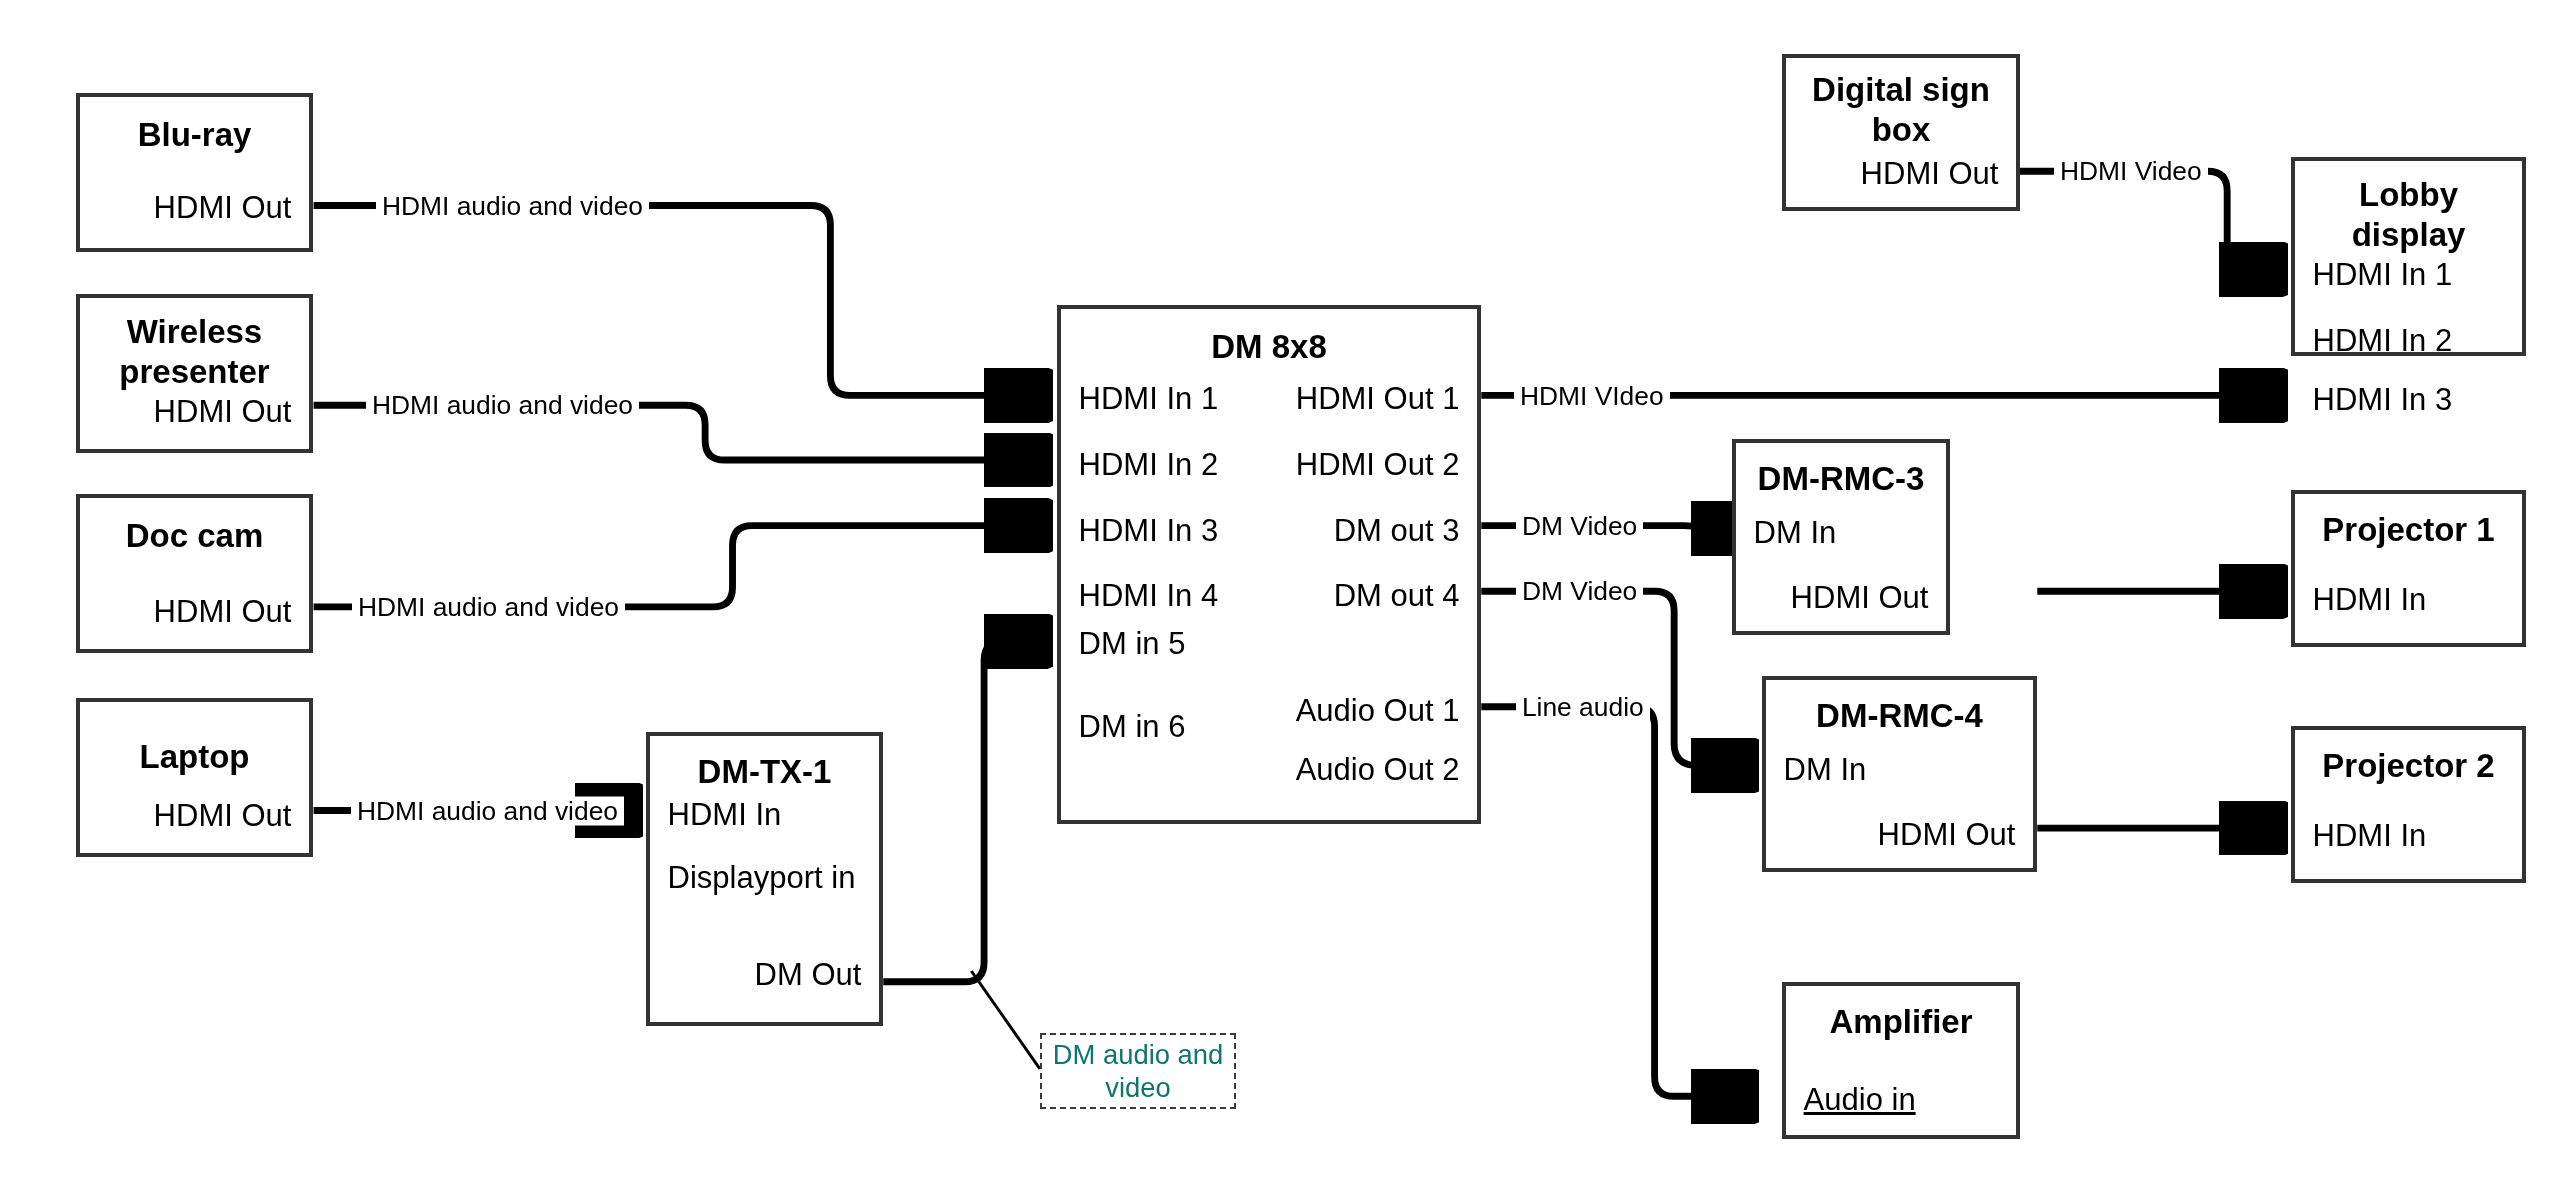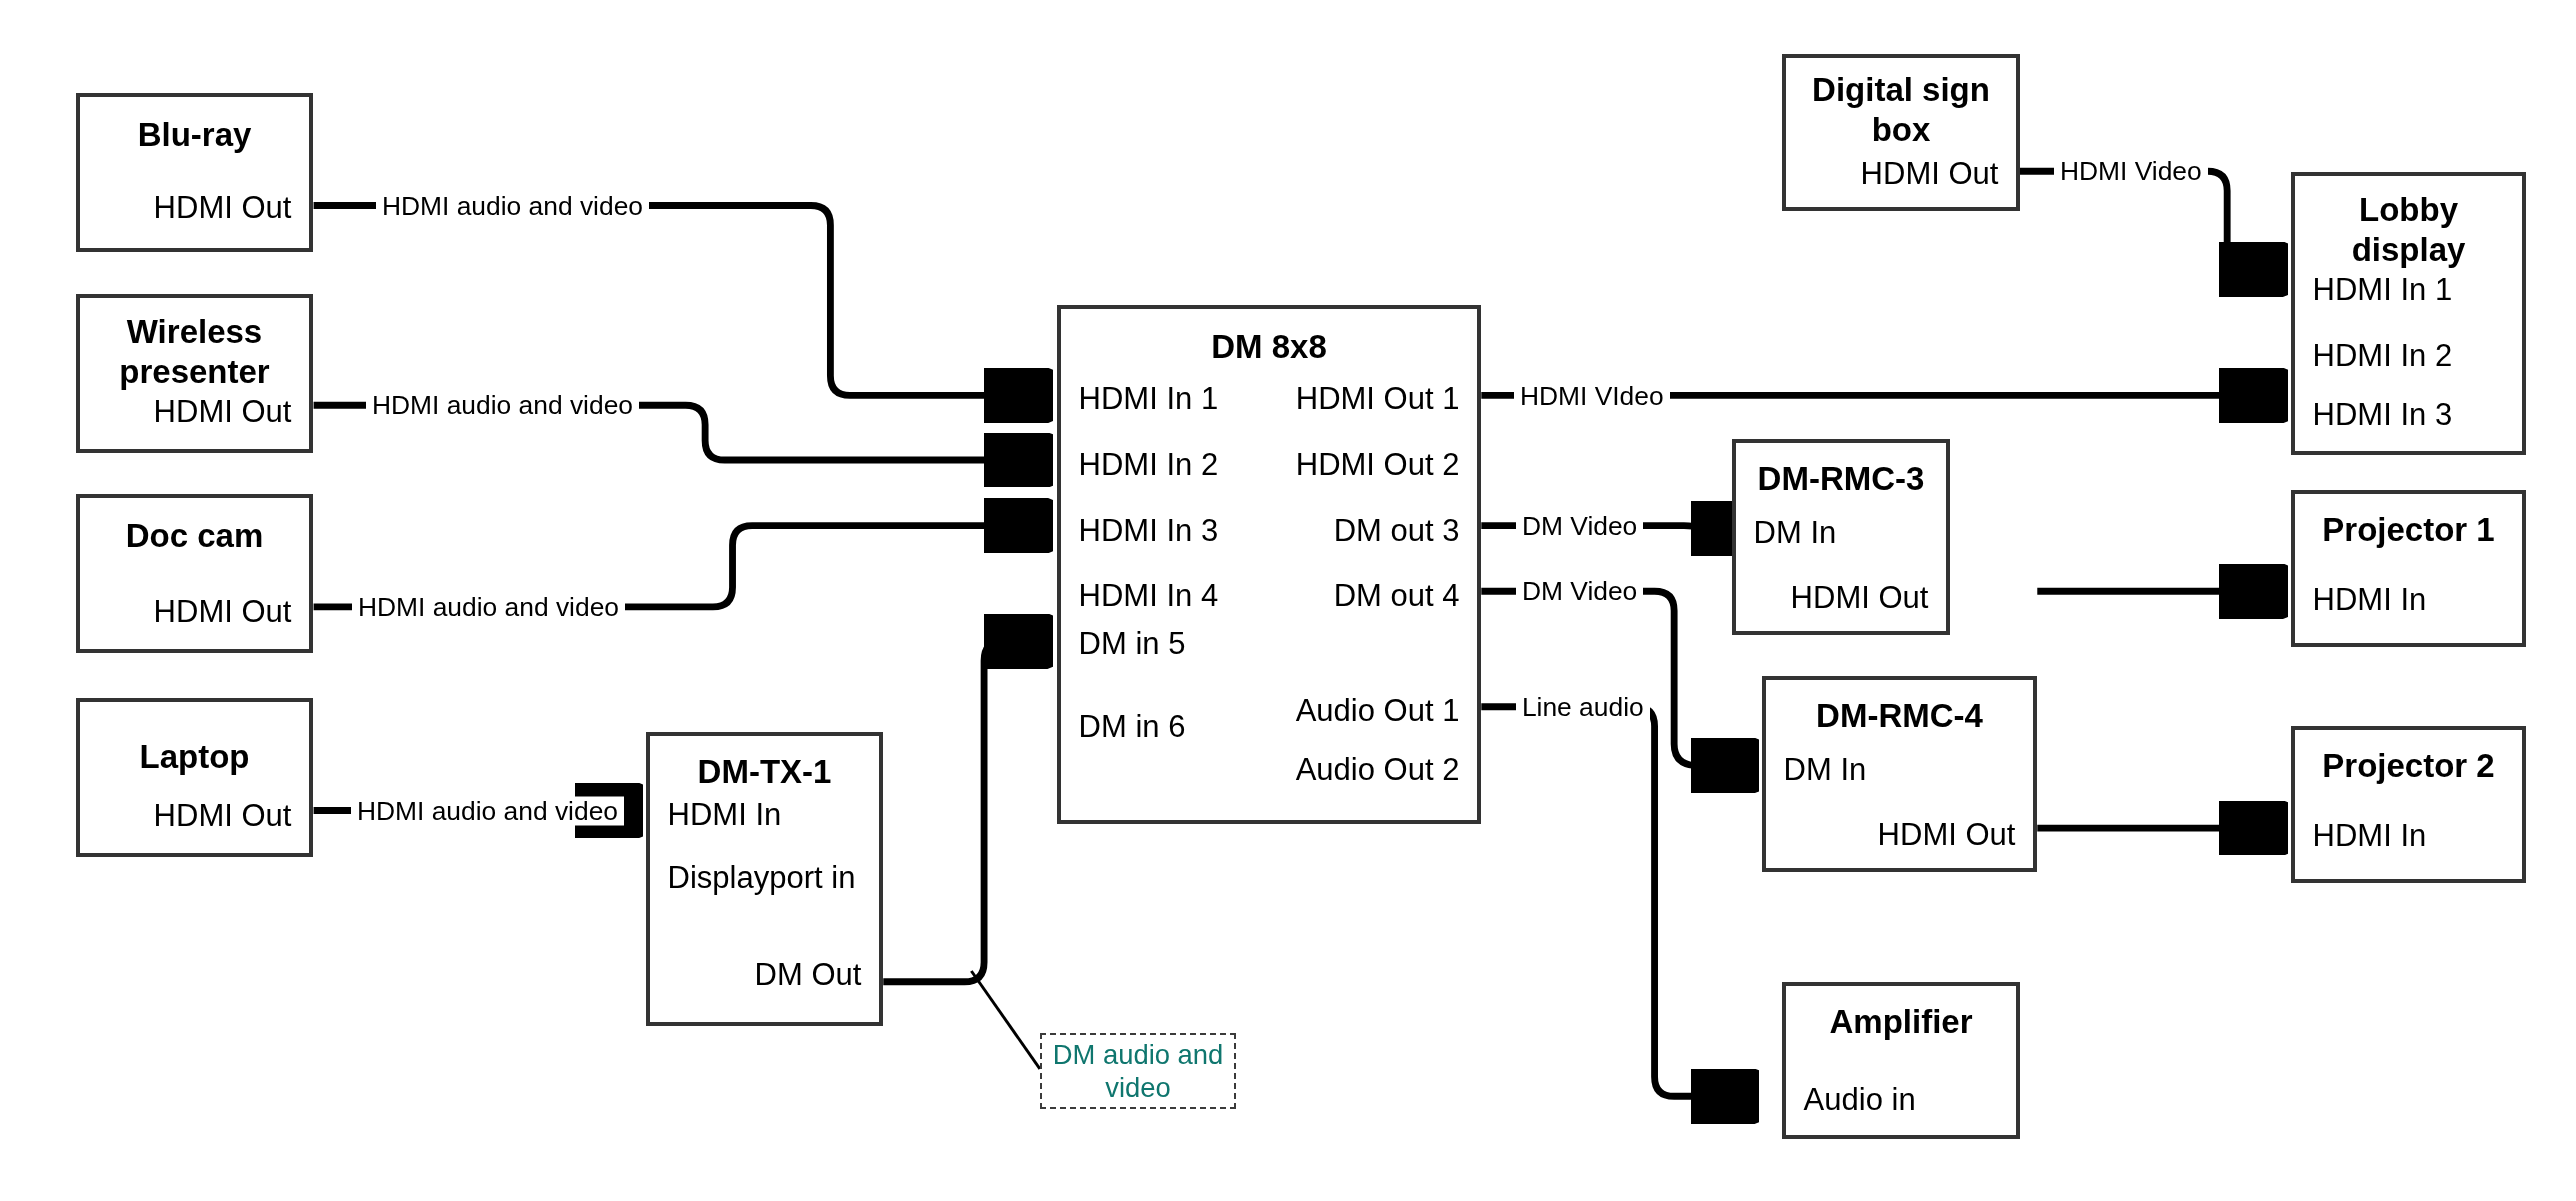--- a/index.html
+++ b/index.html
@@ -193,21 +193,21 @@
     <div class="port right" style="top:384px;">Audio Out 1</div>
     <div class="port right" style="top:443px;">Audio Out 2</div>
   </div>
 
   <div class="node" style="left:1782px; top:54px; width:238px; height:157px;">
     <div class="node-title" style="top:11.7px;">Digital sign
 box</div>
     <div class="port right" style="top:98px;">HDMI Out</div>
   </div>
 
-  <div class="node" style="left:2291px; top:157px; width:235px; height:283px;margin-top:15px;">
+  <div class="node" style="left:2291px; top:157px; width:235px; height:199px;">
     <div class="node-title" style="top:13.7px;">Lobby
 display</div>
     <div class="port left" style="top:96px;">HDMI In 1</div>
     <div class="port left" style="top:162px;">HDMI In 2</div>
     <div class="port left" style="top:221px;">HDMI In 3</div>
   </div>
 
   <div class="node" style="left:1732px; top:439px; width:218px; height:196px;">
     <div class="node-title" style="top:15.7px;">DM-RMC-3</div>
     <div class="port left" style="top:72px;">DM In</div>
@@ -225,21 +225,21 @@
     <div class="port left" style="top:88px;">HDMI In</div>
   </div>
 
   <div class="node" style="left:2291px; top:726px; width:235px; height:157px;">
     <div class="node-title" style="top:15.7px;">Projector 2</div>
     <div class="port left" style="top:88px;">HDMI In</div>
   </div>
 
   <div class="node" style="left:1782px; top:982px; width:238px; height:157px;">
     <div class="node-title" style="top:15.7px;">Amplifier</div>
-    <div class="port left" style="top:96px;">Audio in</div>
+    <div class="port left" style="top:96px;text-decoration:underline;">Audio in</div>
   </div>
 
   <svg id="wires2" style="position:absolute;left:0;top:0;width:2576px;height:1201px;z-index:3;pointer-events:none;" viewBox="0 0 2631 1227">
     <line x1="2081" y1="604" x2="2330" y2="604" stroke="#000000" stroke-width="7" marker-end="url(#arrow)"></line>
     <line x1="2081" y1="846" x2="2330" y2="846" stroke="#000000" stroke-width="7" marker-end="url(#arrow)"></line>
   </svg>
 
 </div>
 
 

